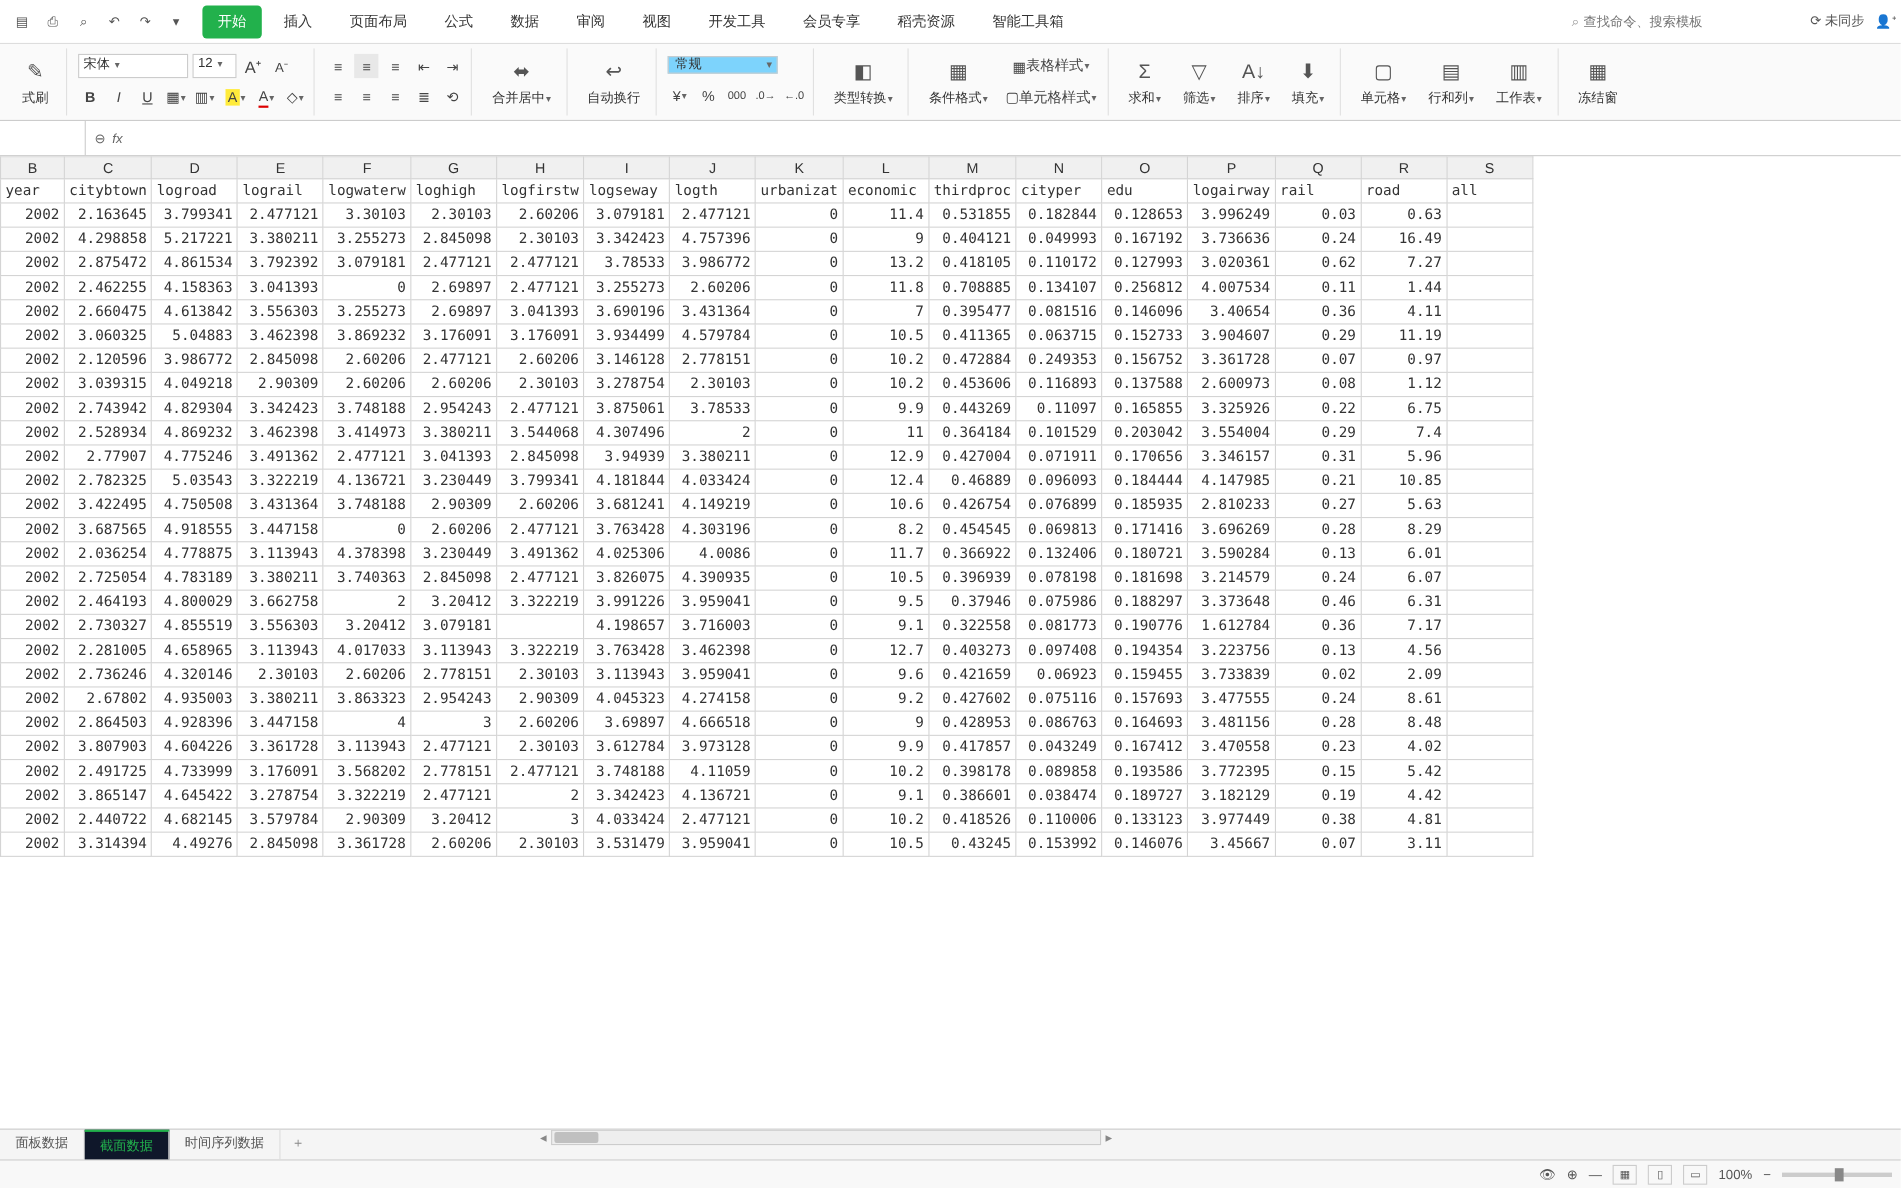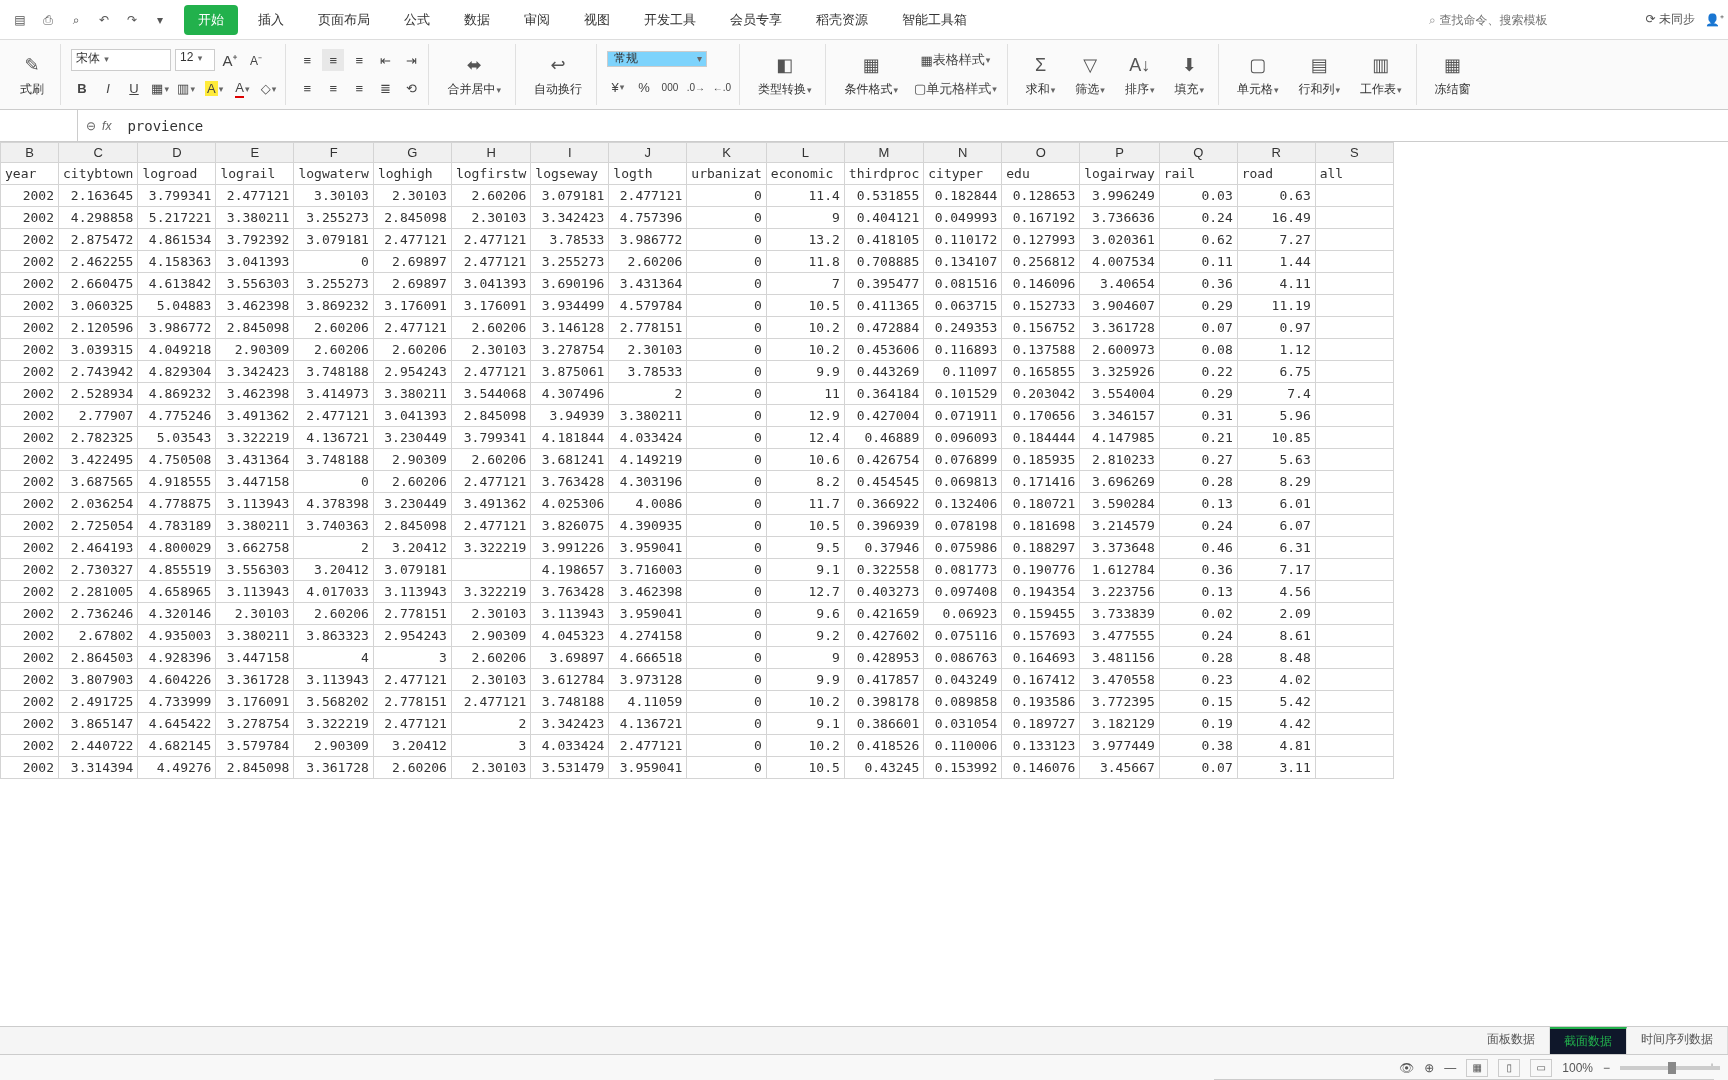--- a/index.html
+++ b/index.html
@@ -48,21 +48,21 @@
     table.sheet td { padding: 0 4px; font-family: "SimSun", "宋体", monospace; }
     table.sheet td.num { text-align: right; }
     table.sheet td.txt { text-align: left; }
     .col-B { width: 58px; } .col-C { width: 78px; } .col-D { width: 78px; } .col-E { width: 78px; }
     .col-F { width: 78px; } .col-G { width: 78px; } .col-H { width: 78px; } .col-I { width: 78px; }
     .col-J { width: 78px; } .col-K { width: 78px; } .col-L { width: 78px; } .col-M { width: 78px; }
     .col-N { width: 78px; } .col-O { width: 78px; } .col-P { width: 78px; } .col-Q { width: 78px; }
     .col-R { width: 78px; } .col-S { width: 78px; }
     
     
-    .sheet-tabs-bar { display: flex; align-items: flex-end; height: 28px; border-top: 1px solid #ccc; background: #f5f5f5; flex-direction: column; }
+    .sheet-tabs-bar { display: flex; align-items: flex-start; height: 28px; border-top: 1px solid #ccc; background: #f5f5f5; }
     .sheet-tab { padding: 4px 14px; border-right: 1px solid #ddd; cursor: pointer; font-size: 12px; color: #555; }
     .sheet-tab.active { background: #0f172a; color: #22b14c; border-top: 2px solid #22b14c; }
     .add-sheet { padding: 4px 10px; cursor: pointer; color: #888; }
     .hscroll-stub { flex: 1; display: flex; align-items: center; justify-content: flex-start; padding-left: 200px; }
     .hscroll-track { width: 500px; height: 14px; background: #eee; border: 1px solid #ccc; position: relative; }
     .hscroll-thumb { position: absolute; left: 2px; top: 1px; width: 40px; height: 10px; background: #c0c0c0; border-radius: 2px; }
     
     
     .status-bar { display: flex; align-items: center; height: 26px; border-top: 1px solid #ccc; background: #f8f8f8; padding: 0 8px; font-size: 12px; color: #555; }
     .status-right { margin-left: auto; display: flex; align-items: center; gap: 10px; }
@@ -252,21 +252,20 @@
 </div>
 
 <div class="formula-bar">
   <div class="name-box">
       <span></span>
     </div>
   <div class="fx-icons">
     <span>⊖</span>
     <span><i>fx</i></span>
   </div>
-  <div class="formula-input"><span>provience</span></div>
 </div>
 
 <div class="grid-wrap">
   <table class="sheet" id="sheet">
       <colgroup>
         <col class="col-B">
         <col class="col-C">
         <col class="col-D">
         <col class="col-E">
         <col class="col-F">
@@ -811,21 +810,21 @@
           <td class="num">4.645422</td>
           <td class="num">3.278754</td>
           <td class="num">3.322219</td>
           <td class="num">2.477121</td>
           <td class="num">2</td>
           <td class="num">3.342423</td>
           <td class="num">4.136721</td>
           <td class="num">0</td>
           <td class="num">9.1</td>
           <td class="num">0.386601</td>
-          <td class="num">0.031054</td>
+          <td class="num">0.038474</td>
           <td class="num">0.189727</td>
           <td class="num">3.182129</td>
           <td class="num">0.19</td>
           <td class="num">4.42</td>
           <td class="txt"></td>
         </tr>
         <tr>
           <td class="num">2002</td>
           <td class="num">2.440722</td>
           <td class="num">4.682145</td>

